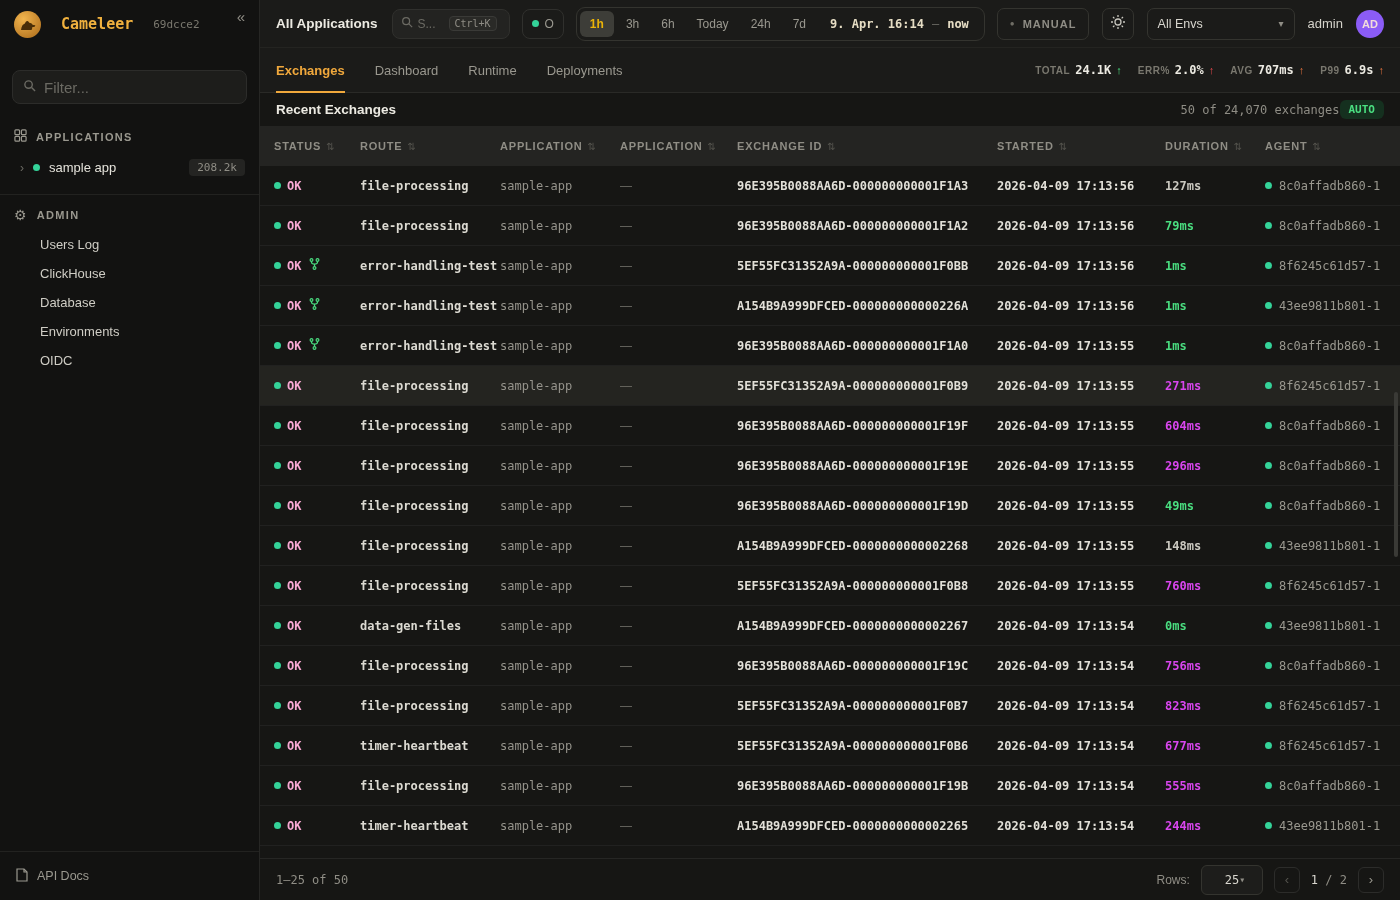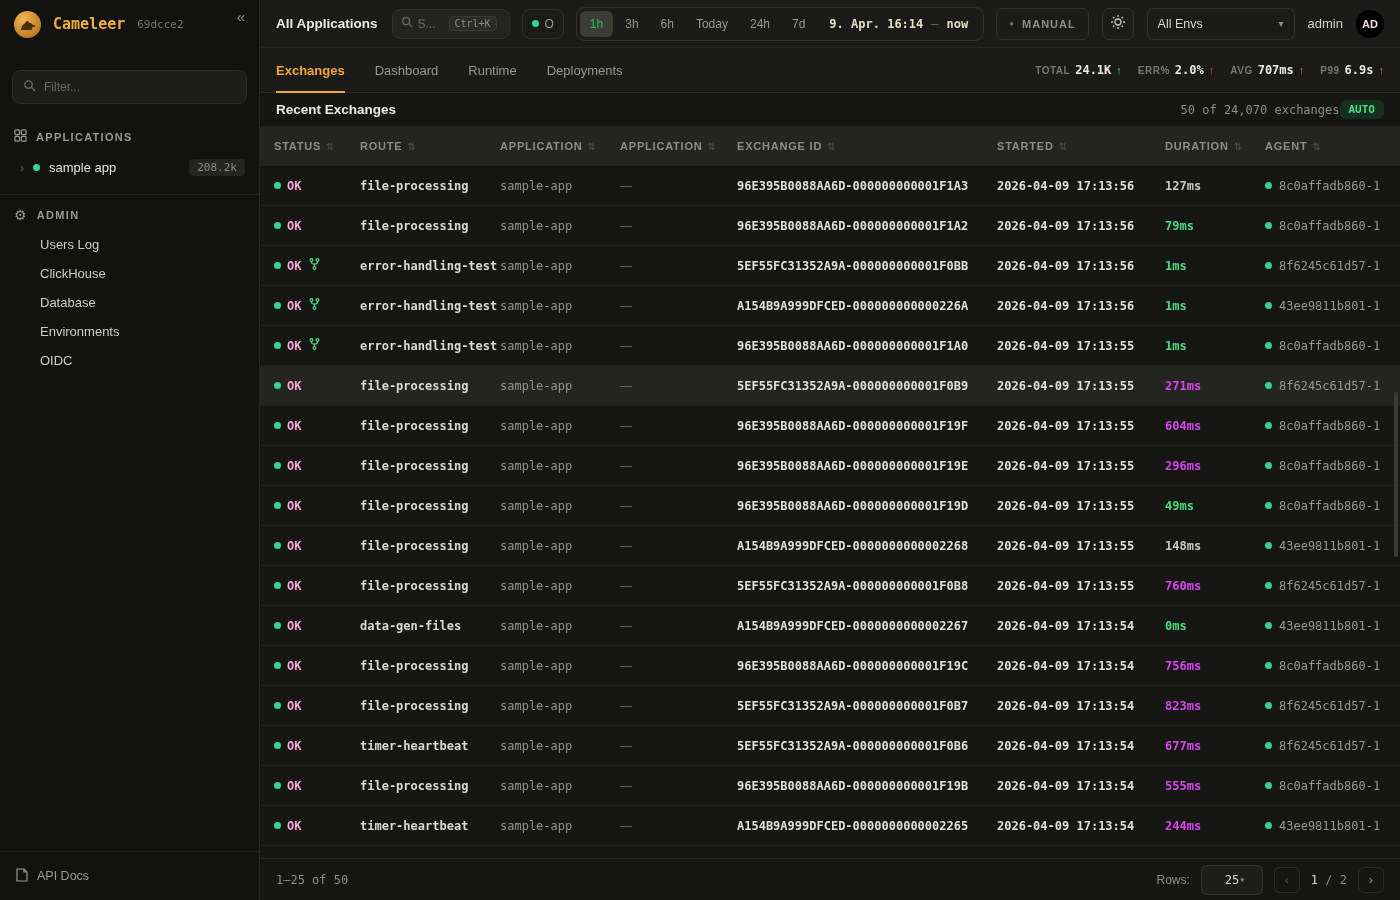--- a/index.html
+++ b/index.html
@@ -6,29 +6,29 @@
   html,body { width:1400px; height:900px; overflow:hidden; background:#0f0f0e; }
   body { font-family:"Liberation Sans","DejaVu Sans",sans-serif; font-size:13px; color:#d8d6ce; }
   .mono { font-family:"DejaVu Sans Mono",monospace; }
   button { font:inherit; color:inherit; background:none; border:none; padding:0; cursor:pointer; }
   input { font:inherit; }
 
   .app { display:flex; width:1400px; height:900px; }
 
   
   .sidebar { width:260px; flex:none; background:#121211; border-right:1px solid #262624; display:flex; flex-direction:column; }
-  .sb-head { height:48px; display:flex; align-items:center; padding:0 14px; gap:12px; position:relative; }
+  .sb-head { height:48px; display:flex; align-items:center; padding:0 14px; gap:20px; position:relative; }
   .logo-circle { width:27px; height:27px; border-radius:50%; flex:none;
     background:radial-gradient(circle at 35% 30%, #f2b54e, #a96818); display:flex; align-items:center; justify-content:center; }
   .logo-title { color:#f0b13e; font-weight:700; font-size:15px; font-family:"DejaVu Sans Mono",monospace; }
   .logo-sub { color:#7a786f; font-size:11px; font-family:"DejaVu Sans Mono",monospace; }
   .collapse { position:absolute; right:14px; top:8px; color:#8f8d85; font-size:15px; cursor:pointer; }
   .sb-filter { margin:22px 12px 16px; height:34px; background:#1d1d1b; border:1px solid #2c2c2a; border-radius:8px;
     display:flex; align-items:center; padding:0 10px; gap:8px; }
-  .sb-filter input { background:none; border:none; outline:none; color:#c8c6be; font-size:12px; width:100%; }
+  .sb-filter input { background:none; border:none; outline:none; color:#c8c6be; font-size:15px; width:100%; }
   .sb-filter input::placeholder { color:#6b6a63; }
   .sb-section-head { display:flex; align-items:center; gap:9px; padding:9px 14px 8px; color:#9a988f;
     font-size:11px; font-weight:700; letter-spacing:1.3px; }
   .sb-app-row { display:flex; align-items:center; gap:9px; padding:7px 14px 10px 20px; cursor:pointer; }
   .sb-app-row .chev { color:#6b6a63; font-size:12px; }
   .dot { width:7px; height:7px; border-radius:50%; background:#34d399; display:inline-block; flex:none; }
   .sb-app-label { color:#e4e2da; font-size:13px; }
   .count-badge { margin-left:auto; background:#242422; border-radius:4px; padding:2px 8px; font-size:11px; color:#8f8d85; }
   .sb-admin { border-top:1px solid #222220; margin-top:8px; padding-top:4px; }
   .sb-admin-item { padding:7px 14px 7px 40px; color:#cfcdc5; font-size:13px; cursor:pointer; }
@@ -48,36 +48,36 @@
   .searchbox input::placeholder { color:#6b6a63; }
   .kbd { border:1px solid #3a3a37; background:#2a2a27; border-radius:4px; padding:1px 5px; font-size:10px;
     color:#8f8d85; font-family:"DejaVu Sans Mono",monospace; white-space:nowrap; }
   .errors-pill { height:30px; border:1px solid #30302d; border-radius:8px; display:flex; align-items:center;
     gap:6px; padding:0 9px; color:#9a988f; font-size:12px; cursor:pointer; flex:none; }
   .time-group { height:34px; border:1px solid #34342f; border-radius:9px; display:flex; align-items:center;
     padding:0 3px; gap:2px; flex:none; }
   .range-pills { display:flex; align-items:center; gap:2px; }
   .range-pill { height:26px; padding:0 10px; border-radius:6px; display:flex; align-items:center;
     color:#9a988f; font-size:12px; }
-  .range-pill.active { background:#3d3d38; color:#22c55e; font-weight:400; }
+  .range-pill.active { background:#3d3d38; color:#eab308; font-weight:700; }
   .time-date,.time-now { font-family:"DejaVu Sans Mono",monospace; font-size:12px; font-weight:700; color:#e6ddc4; white-space:nowrap; cursor:pointer; }
   .time-date { padding:0 6px 0 12px; }
   .time-sep { color:#6b6a63; }
   .time-now { padding:0 12px 0 6px; }
   .manual-btn { height:32px; border:1px solid #34342f; border-radius:7px; display:flex; align-items:center;
     gap:7px; padding:0 12px; color:#8f8d85; font-size:11px; font-weight:700; letter-spacing:1px; flex:none; }
   .mdot { font-size:8px; color:#6f6d65; }
   .topbar-right { margin-left:auto; display:flex; align-items:center; gap:13px; }
   .icon-btn { width:32px; height:32px; border:1px solid #34342f; border-radius:7px; display:flex;
     align-items:center; justify-content:center; }
   .env-select { height:32px; width:148px; border:1px solid #34342f; border-radius:7px; display:flex;
     align-items:center; justify-content:space-between; padding:0 10px; font-size:12.5px; color:#d8d6ce; cursor:pointer; }
   .chevd { color:#8f8d85; font-size:10px; }
   .user-name { font-size:13px; color:#d4d2ca; }
-  .avatar { width:28px; height:28px; border-radius:50%; background:#000000; color:#f2dcdc; font-size:11px;
+  .avatar { width:28px; height:28px; border-radius:50%; background:#8b5cf6; color:#f2dcdc; font-size:11px;
     font-weight:700; display:flex; align-items:center; justify-content:center; cursor:pointer; }
 
   .tabsbar { height:45px; flex:none; background:#1b1b19; border-bottom:1px solid #2a2a27;
     display:flex; align-items:stretch; padding:0 16px; }
   .tabs { display:flex; }
   .tab { margin-right:30px; display:flex; align-items:center; color:#9a988f; font-size:13px; position:relative; cursor:pointer; }
   .tab.active { color:#f0a83c; font-weight:600; }
   .tab.active::after { content:""; position:absolute; left:0; right:0; bottom:-1px; height:2px; background:#f0a83c; }
   .stats { margin-left:auto; display:flex; align-items:center; gap:16px; }
   .stat { display:flex; align-items:center; gap:5px; white-space:nowrap; }

